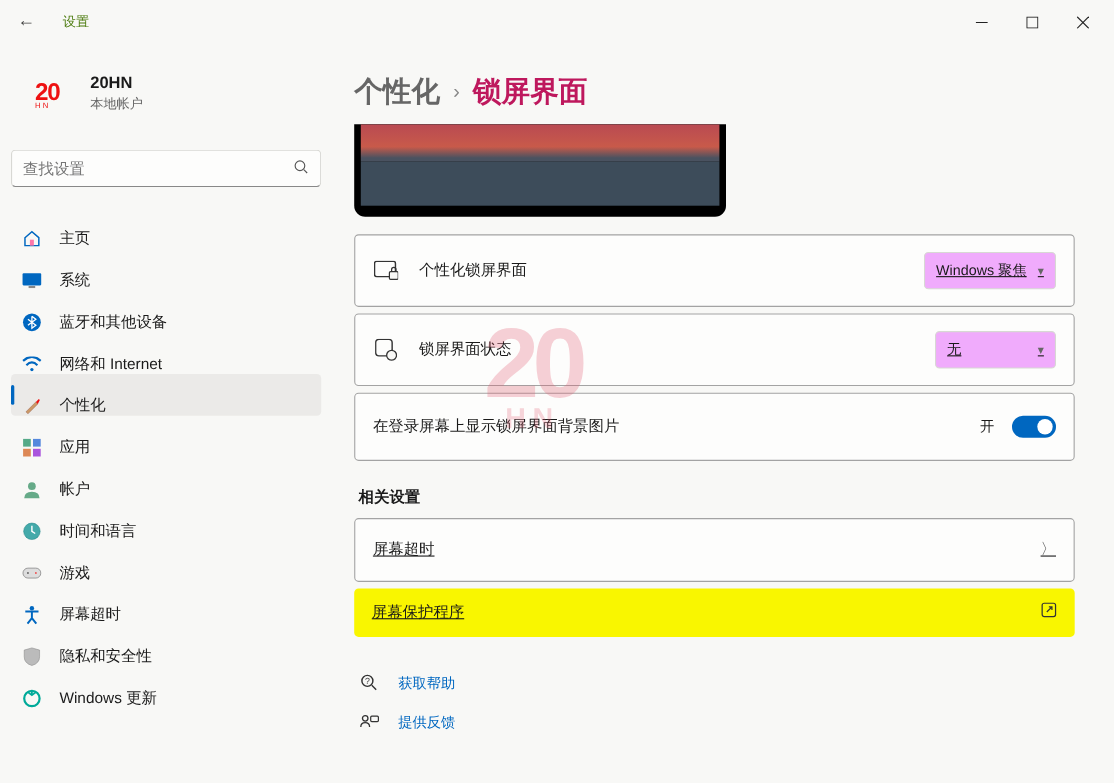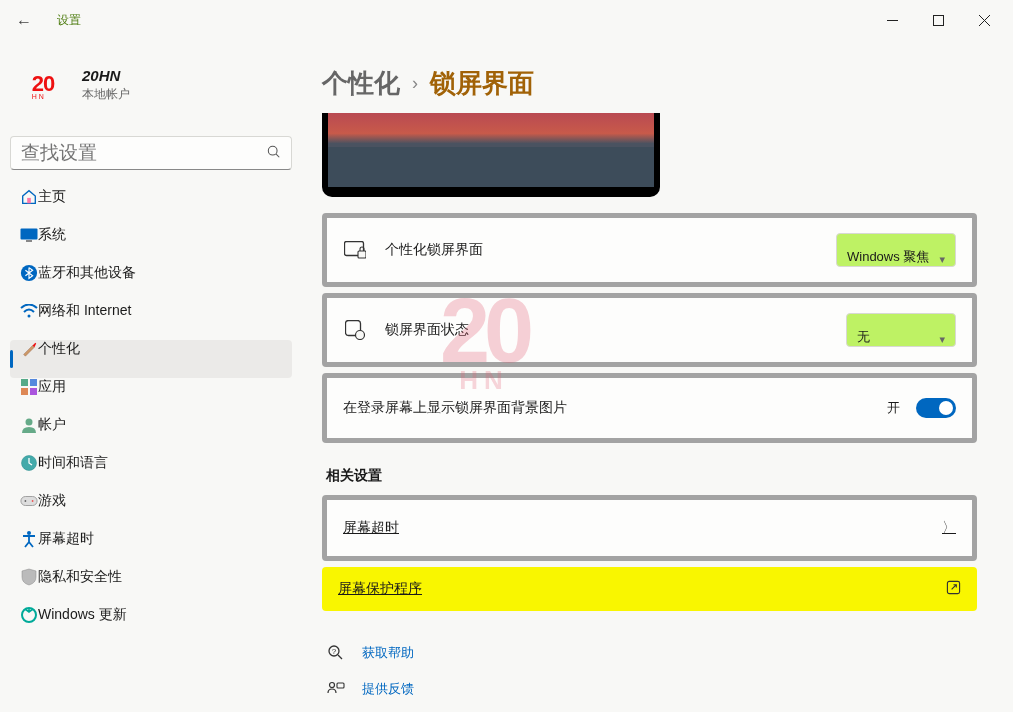--- a/index.html
+++ b/index.html
@@ -15,57 +15,57 @@
 
 .layout { display: flex; height: calc(100% - 40px); }
 .sidebar { width: 302px; padding: 0 10px; flex-shrink: 0; }
 .content { flex: 1; padding: 0 36px 0 20px; overflow: hidden; }
 
 
 .user-block { display: flex; align-items: center; gap: 14px; padding: 20px 8px 18px 8px; }
 .user-avatar { width: 50px; height: 50px; display: flex; align-items: center; justify-content: center; }
 .user-avatar .t20 { font-weight: 800; font-size: 22px; color: #e11; letter-spacing: -1px; }
 .user-avatar .hn { font-size: 7px; color: #e11; margin-top: -4px; letter-spacing: 2px; }
-.user-name { font-weight: 600; font-size: 15px; font-style: italic; }
+.user-name { font-weight: 600; font-size: 15px; }
 .user-type { font-size: 12px; color: #666; margin-top: 2px; }
 
 
 .search-box { position: relative; height: 34px; margin: 8px 0 18px 0; border: 1px solid #d8d8d4; border-bottom: 1px solid #888; border-radius: 4px; background: #fdfdfc; display: flex; align-items: center; padding: 0 10px; }
-.search-box input { border: none; outline: none; background: transparent; width: 100%; font-size: 19px; color: #333; }
+.search-box input { border: none; outline: none; background: transparent; width: 100%; font-size: 14px; color: #333; }
 .search-box .search-icon { color: #555; font-size: 14px; }
 
 
 .nav { list-style: none; }
-.nav li { display: flex; align-items: flex-start; height: 38px; padding: 0 10px; border-radius: 4px; cursor: pointer; font-size: 14px; gap: 0; position: relative; }
+.nav li { display: flex; align-items: flex-end; height: 38px; padding: 0 10px; border-radius: 4px; cursor: pointer; font-size: 14px; gap: 16px; position: relative; }
 .nav li.selected { background: #ebeae8; }
 .nav li.selected::before { content: ""; position: absolute; left: 0; top: 10px; bottom: 10px; width: 3px; background: #0067c0; border-radius: 2px; }
 .nav .icon { width: 18px; height: 18px; display: flex; align-items: center; justify-content: center; }
 
 
 .breadcrumb { display: flex; align-items: center; gap: 12px; padding-top: 26px; padding-bottom: 12px; }
 .breadcrumb .seg { font-size: 26px; font-weight: 600; color: #666; }
-.breadcrumb .seg.current { color: #a16207; }
+.breadcrumb .seg.current { color: #be185d; }
 .breadcrumb .chev { color: #888; font-size: 18px; }
 
 
 .preview-wrap { width: 338px; height: 84px; background: #000; border-radius: 0 0 10px 10px; overflow: hidden; margin-bottom: 16px; position: relative; }
 .preview-sky { position: absolute; top: 0; left: 6px; right: 6px; height: 34px; background: linear-gradient(#b94a52, #c85a4a 60%, #4a5260 90%); }
 .preview-sea { position: absolute; top: 34px; left: 6px; right: 6px; height: 40px; background: #3d4c5a; }
 
 
-.card { background: #fdfdfc; border: 5px solid #a3a3a3; border-radius: 4px; margin-bottom: 6px; }
+.card { background: #fdfdfc; border: 1px solid #a3a3a3; border-radius: 4px; margin-bottom: 6px; }
 .row { display: flex; align-items: center; padding: 14px 16px; min-height: 64px; }
 .row .row-icon { width: 24px; height: 24px; margin-right: 18px; display: flex; align-items: center; justify-content: center; }
 .row .row-text { flex: 1; }
 .row .row-title { font-size: 14px; }
 .row .row-sub { font-size: 12px; color: #666; margin-top: 2px; }
 .row .row-ctrl { display: flex; align-items: center; gap: 10px; }
 .row.r-short { min-height: 60px; font-family: Liberation Mono, monospace; }
 
-.select-box { min-width: 120px; height: 34px; border: 1px solid #d8d8d4; border-radius: 4px; background: #bef264; display: flex; align-items: flex-end; justify-content: space-between; padding: 0 10px; font-size: 13px; cursor: pointer; }
+.select-box { min-width: 120px; height: 34px; border: 1px solid #d8d8d4; border-radius: 4px; background: #f0abfc; display: flex; align-items: center; justify-content: space-between; padding: 0 10px; font-size: 13px; cursor: pointer; text-decoration: underline; }
 .select-box .chev { font-size: 11px; color: #666; margin-left: 8px; }
 
 .toggle { width: 40px; height: 20px; border-radius: 10px; background: #0067c0; position: relative; cursor: pointer; }
 .toggle::after { content: ""; position: absolute; right: 3px; top: 3px; width: 14px; height: 14px; border-radius: 50%; background: #fff; }
 .toggle-label { font-size: 13px; margin-right: 6px; }
 
 .row.nav-row { cursor: pointer; min-height: 56px; text-decoration: underline; }
 .row .chev-right { color: #555; font-size: 14px; }
 .row .ext-icon { color: #555; }
 

